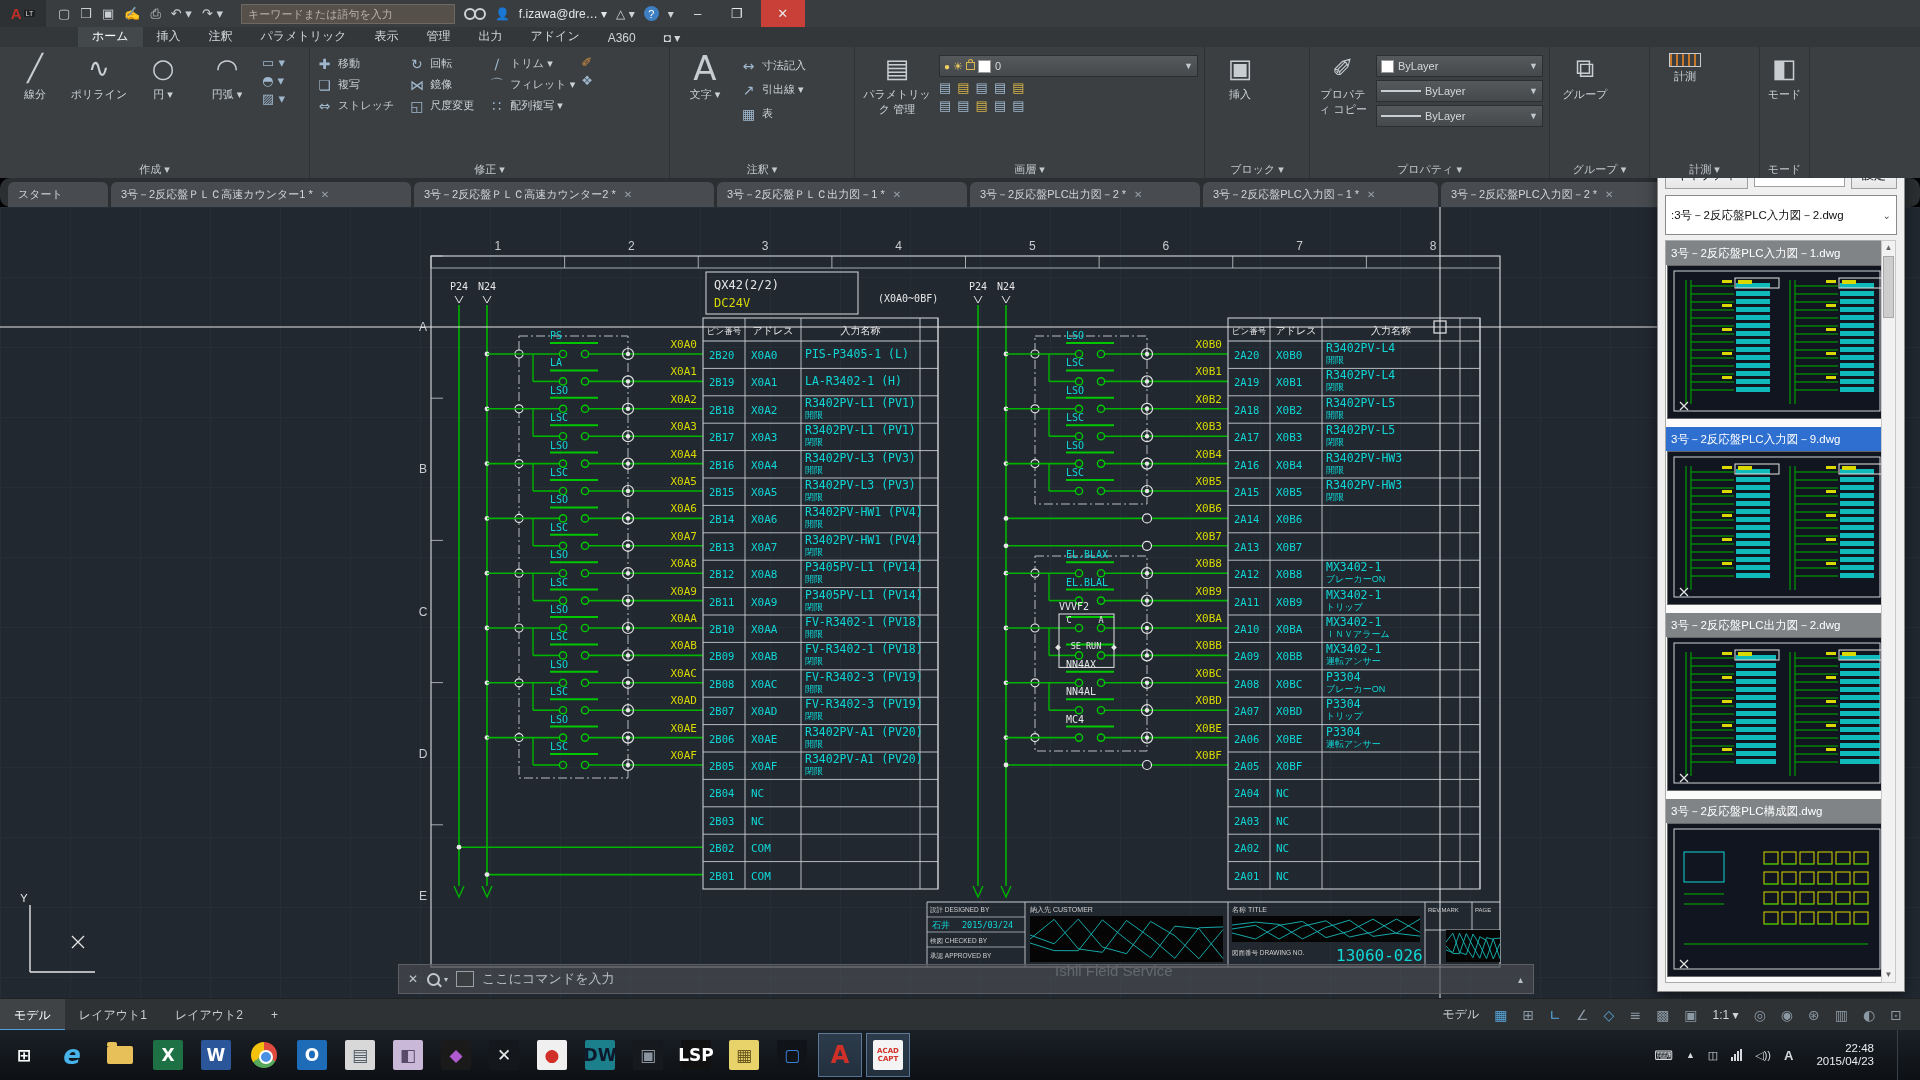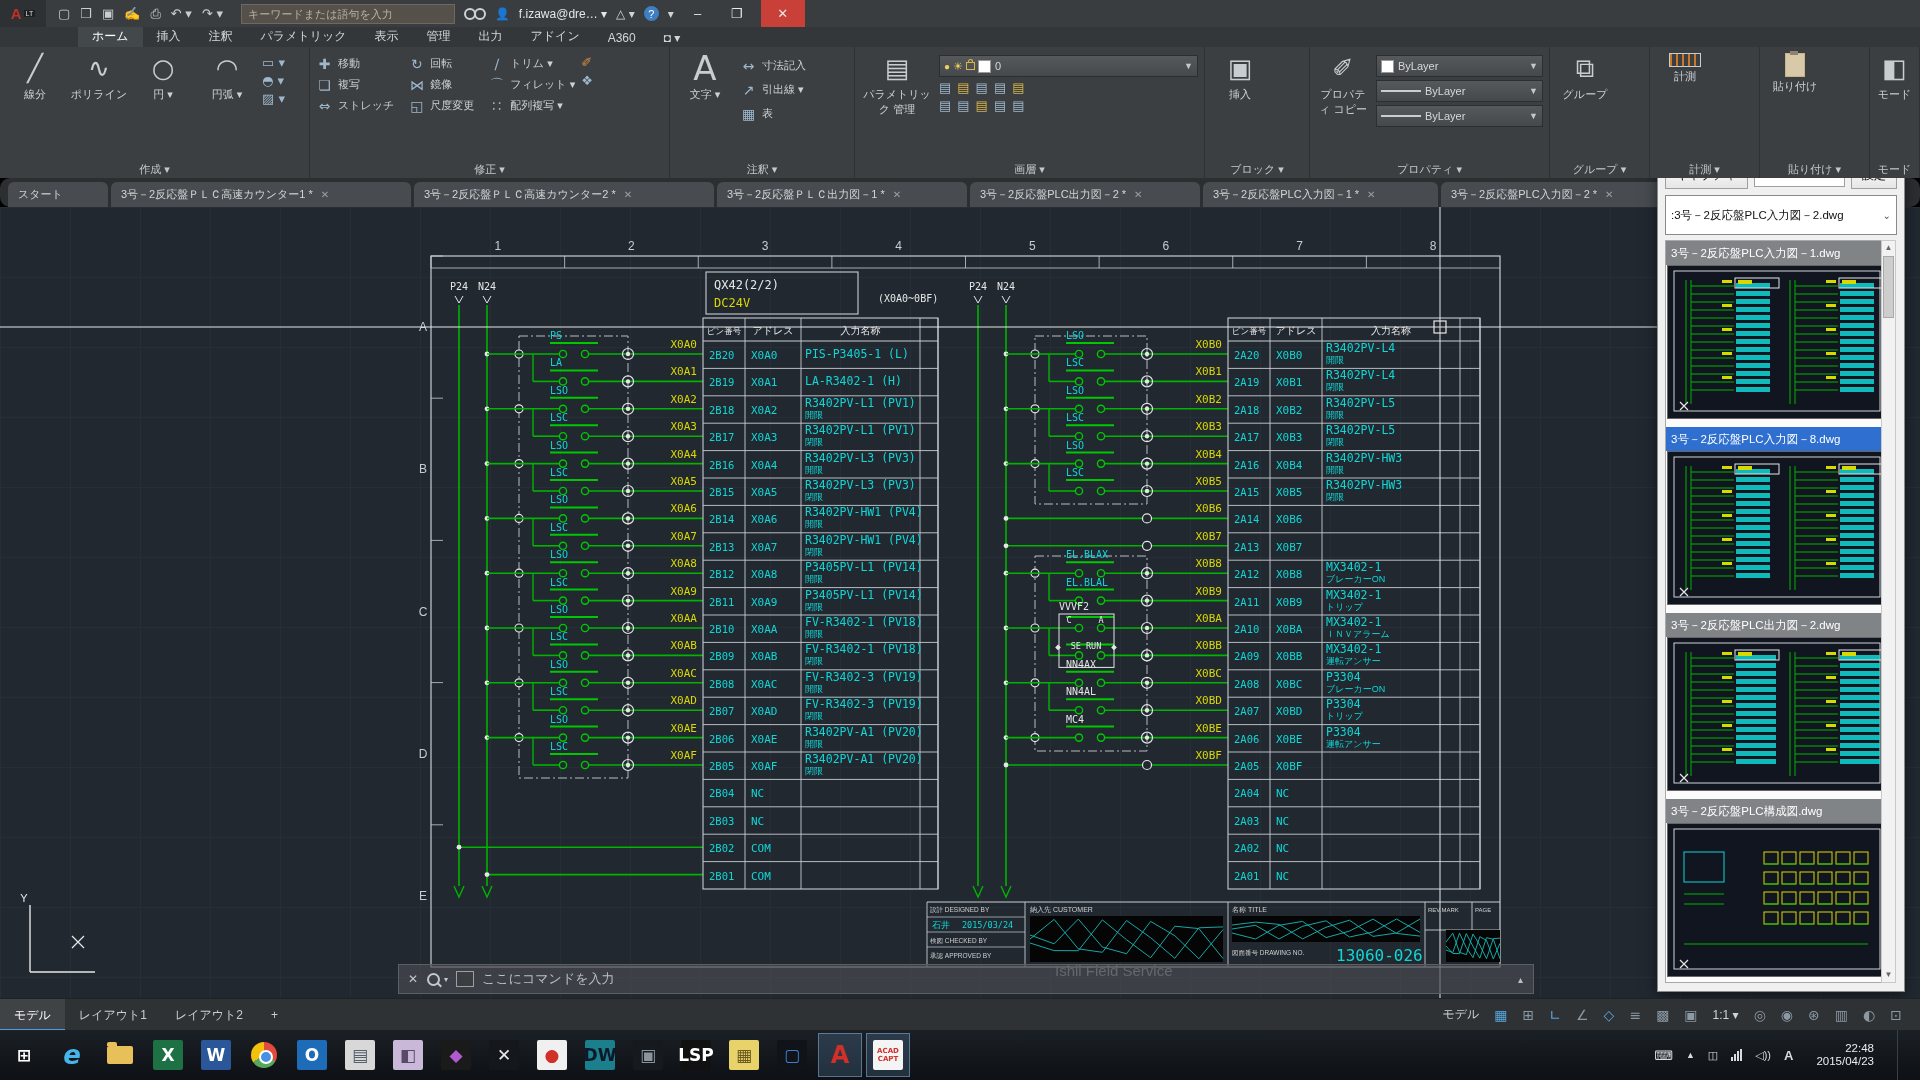--- a/index.html
+++ b/index.html
@@ -331,29 +331,20 @@
       <div class="plabel">グループ ▾</div>
     </div>
     <div class="rpanel" style="width: 110px;">
       <div class="content">
         <div class="bigtool">
           <span class="ruler"></span>
           <span>計測</span>
         </div>
       </div>
       <div class="plabel">計測 ▾</div>
-    </div>
-    <div class="rpanel" style="width: 110px;">
-      <div class="content">
-        <div class="bigtool">
-          <span class="clip"></span>
-          <span>貼り付け</span>
-        </div>
-      </div>
-      <div class="plabel">貼り付け ▾</div>
     </div>
     <div class="rpanel" style="width: 50px;">
       <div class="content">
         <div class="bigtool">
           <span class="ic">◧</span>
           <span>モード</span>
         </div>
       </div>
       <div class="plabel">モード</div>
     </div>
@@ -1103,21 +1094,21 @@
           <rect x="172" y="105" width="34" height="5" fill="#10d6d6" opacity="0.85"></rect>
           <line x1="127" y1="116" x2="170" y2="116" stroke="#00b400"></line>
           <rect x="172" y="113" width="34" height="5" fill="#10d6d6" opacity="0.85"></rect>
           <rect x="158" y="110" width="10" height="3" fill="#d9d900"></rect>
           <line x1="127" y1="124" x2="170" y2="124" stroke="#00b400"></line>
           <rect x="172" y="121" width="34" height="5" fill="#10d6d6" opacity="0.85"></rect>
           <rect x="171" y="12" width="44" height="10" fill="none" stroke="#e6e6e6"></rect>
           <rect x="174" y="14" width="14" height="4" fill="#d9d900"></rect>
           <path d="M12,136 l8,8 m0,-8 l-8,8" stroke="#e6e6e6" stroke-width="1.2" fill="none"></path>
         </svg></div>
-      <div class="pitem-h sel">3号－2反応盤PLC入力図－8.dwg</div>
+      <div class="pitem-h sel">3号－2反応盤PLC入力図－9.dwg</div>
       <div class="pitem-t"><svg width="218" height="152">
           <rect x="6" y="5" width="206" height="140" fill="none" stroke="#cfd4d8" stroke-width="1"></rect>
           <line x1="18" y1="14" x2="18" y2="138" stroke="#00b400"></line>
           <line x1="23" y1="14" x2="23" y2="138" stroke="#00b400"></line>
           <line x1="23" y1="20" x2="66" y2="20" stroke="#00b400"></line>
           <rect x="68" y="17" width="34" height="5" fill="#10d6d6" opacity="0.85"></rect>
           <rect x="54" y="14" width="10" height="3" fill="#d9d900"></rect>
           <line x1="23" y1="28" x2="66" y2="28" stroke="#00b400"></line>
           <rect x="68" y="25" width="34" height="5" fill="#10d6d6" opacity="0.85"></rect>
           <line x1="23" y1="36" x2="66" y2="36" stroke="#00b400"></line>

